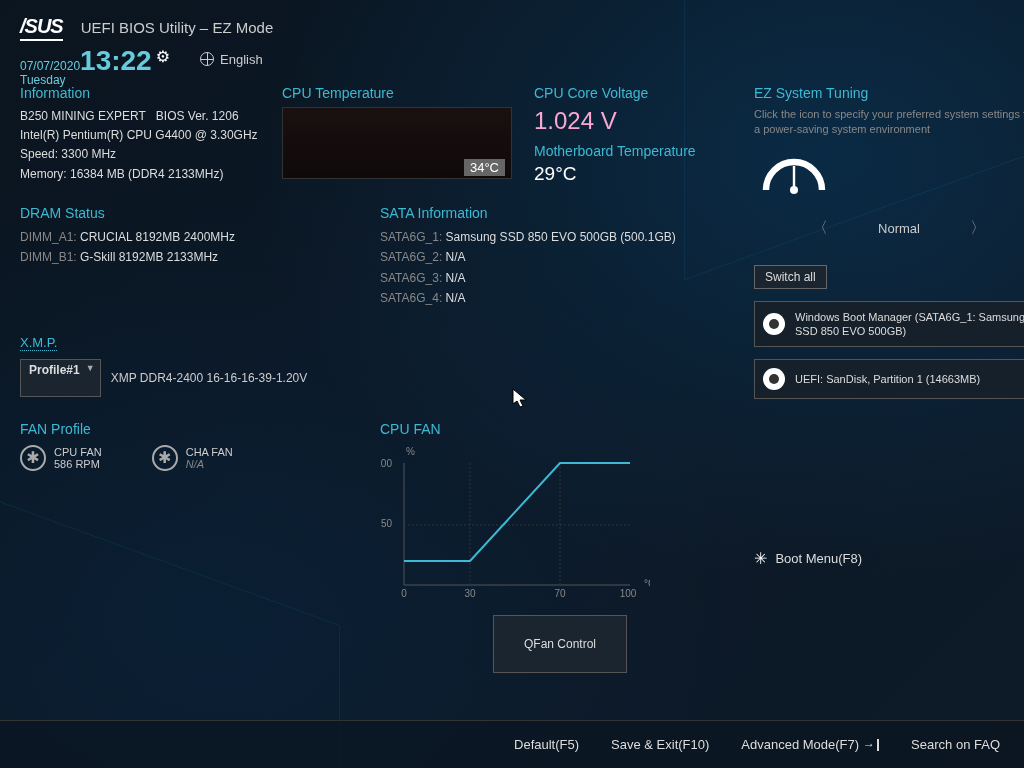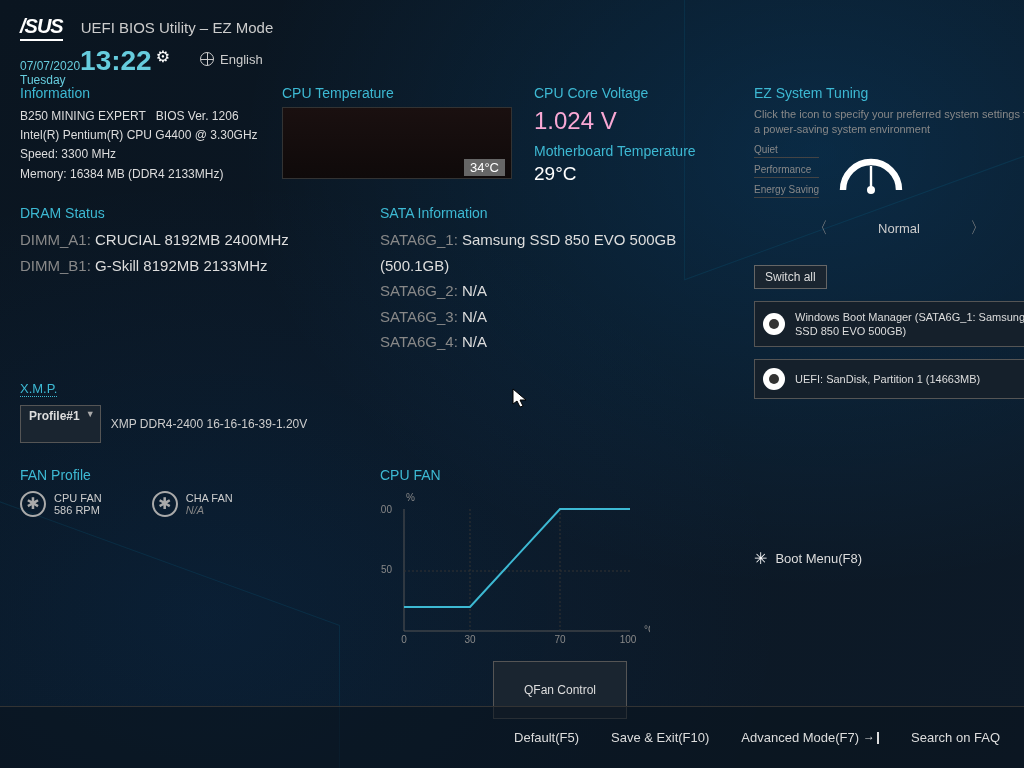--- a/index.html
+++ b/index.html
@@ -40,21 +40,21 @@
 .info-line { font-size: 12px; color: #ddd; line-height: 1.6; }
 
 .row1 { display: grid; grid-template-columns: 240px 230px 230px; gap: 22px; margin-bottom: 20px; }
 .temp-box { background: linear-gradient(180deg, #1a1010 0%, #0f0a0a 100%); border: 1px solid #333; height: 72px; position: relative; margin-top: 4px; }
 .temp-val { position: absolute; bottom: 2px; right: 6px; background: #666; color: #fff; font-size: 13px; padding: 1px 6px; }
 .big-val { color: #f9a8d4; font-size: 24px; margin: 2px 0 8px; }
 .sub-title { color: #3db9d3; font-size: 14px; margin-bottom: 4px; }
 .med-val { color: #fff; font-size: 19px; }
 
 .row2 { display: grid; grid-template-columns: 350px 350px; gap: 10px; margin-bottom: 24px; min-height: 100px; }
-.sata-line { font-size: 15px; color: #888; line-height: 1.7; }
+.sata-line { font-size: 12px; color: #888; line-height: 1.7; }
 .sata-line .val { color: #ddd; }
 
 .row3 { margin-bottom: 24px; }
 .xmp-label { color: #3db9d3; font-size: 13px; border-bottom: 1px dotted #3db9d3; display: inline-block; margin-bottom: 8px; }
 .xmp-row { display: flex; align-items: center; gap: 10px; }
 .xmp-select { background: #1a2530; border: 1px solid #555; color: #ddd; padding: 3px 20px 19px 8px; font-size: 12px; position: relative; cursor: pointer; font-weight: bold; }
 .xmp-select::after { content: '▼'; position: absolute; right: 5px; font-size: 9px; color: #aaa; }
 .xmp-desc { font-size: 12px; color: #ccc; }
 
 .row4 { display: grid; grid-template-columns: 350px 360px; gap: 10px; }
@@ -82,21 +82,21 @@
 .boot-desc { font-size: 11px; color: #888; }
 .switch-btn { background: #1a2530; border: 1px solid #666; color: #ddd; padding: 4px 10px; font-size: 12px; cursor: pointer; }
 .boot-item { border: 1px solid #555; background: #15202b; padding: 8px; margin-top: 12px; display: flex; gap: 10px; align-items: center; position: relative; cursor: grab; }
 .boot-icon { width: 22px; height: 22px; background: #fff; border-radius: 50%; position: relative; flex-shrink: 0; }
 .boot-icon::after { content: ''; position: absolute; inset: 6px; background: #333; border-radius: 50%; }
 .boot-text { font-size: 11px; color: #ddd; line-height: 1.3; }
 
 .boot-menu { margin-top: 150px; display: flex; align-items: center; gap: 8px; color: #ddd; font-size: 13px; cursor: pointer; }
 .sparkle { color: #fff; font-size: 16px; }
 
-.footer { position: absolute; bottom: 0; left: 0; right: 0; height: 62px; background: rgba(10,20,30,0.6); border-top: 1px solid #333; display: flex; justify-content: flex-end; align-items: center; gap: 32px; padding: 0 24px; font-size: 13px; color: #ddd; }
+.footer { position: absolute; bottom: 0; left: 0; right: 0; height: 48px; background: rgba(10,20,30,0.6); border-top: 1px solid #333; display: flex; justify-content: flex-end; align-items: center; gap: 32px; padding: 0 24px; font-size: 13px; color: #ddd; }
 .footer-item { cursor: pointer; display: flex; align-items: center; gap: 6px; }
 .adv-icon { display: inline-block; width: 14px; height: 12px; border-right: 2px solid #ddd; position: relative; }
 .adv-icon::before { content: '→'; position: absolute; left: -2px; top: -3px; font-size: 12px; }
 
 .cursor { position: absolute; left: 512px; top: 388px; pointer-events: none; z-index: 100; }
 </style>
 </head>
 <body>
 
 <div class="bg-lines"></div>
@@ -203,25 +203,20 @@
         </div>
       </div>
     </div>
   </div>
 
   <div class="right-col">
     <div class="ez-tuning">
       <div class="section-title">EZ System Tuning</div>
       <div class="desc">Click the icon to specify your preferred system settings for a power-saving system environment</div>
       <div class="tune-opts">
-        <div class="tune-labels">
-          <span>Quiet</span>
-          <span>Performance</span>
-          <span>Energy Saving</span>
-        </div>
         <svg class="gauge" viewBox="0 0 100 70">
           <path d="M 15 55 A 35 35 0 0 1 85 55" fill="none" stroke="#fff" stroke-width="8"></path>
           <line x1="50" y1="55" x2="50" y2="25" stroke="#fff" stroke-width="3"></line>
           <circle cx="50" cy="55" r="5" fill="#fff"></circle>
         </svg>
       </div>
       <div class="tune-nav">
         <span class="tune-arrow">〈</span>
         <span>Normal</span>
         <span class="tune-arrow">〉</span>

